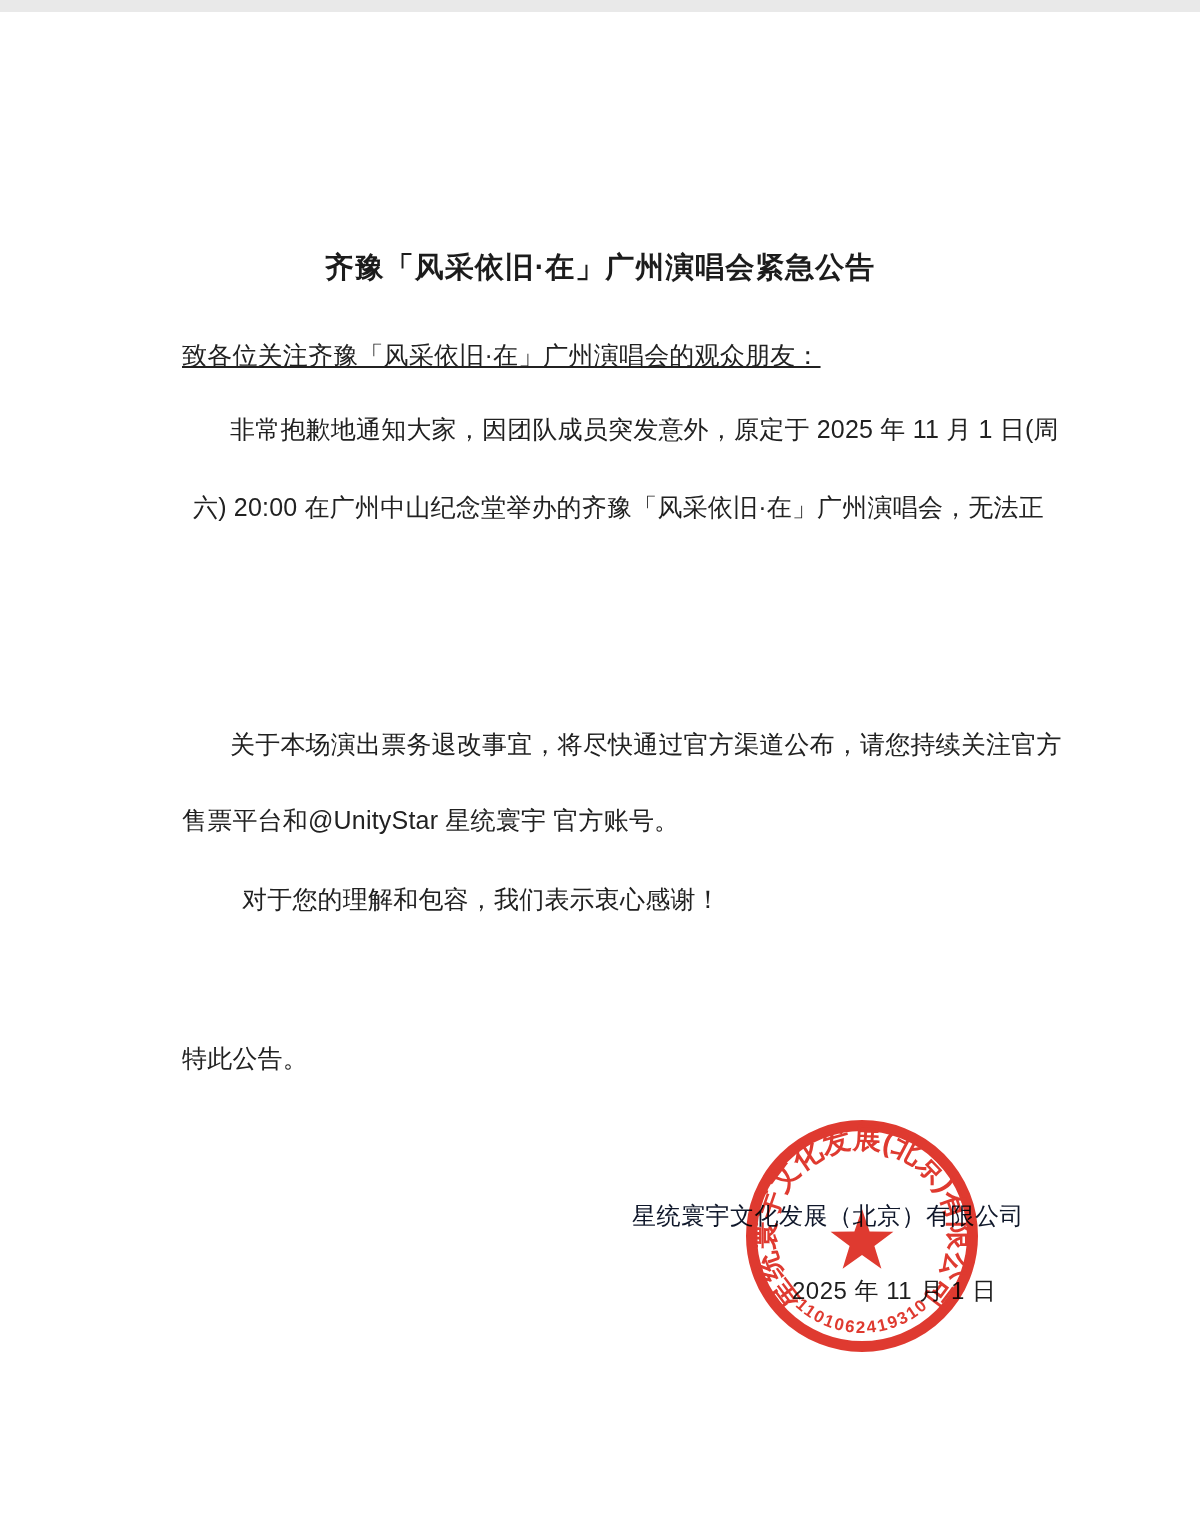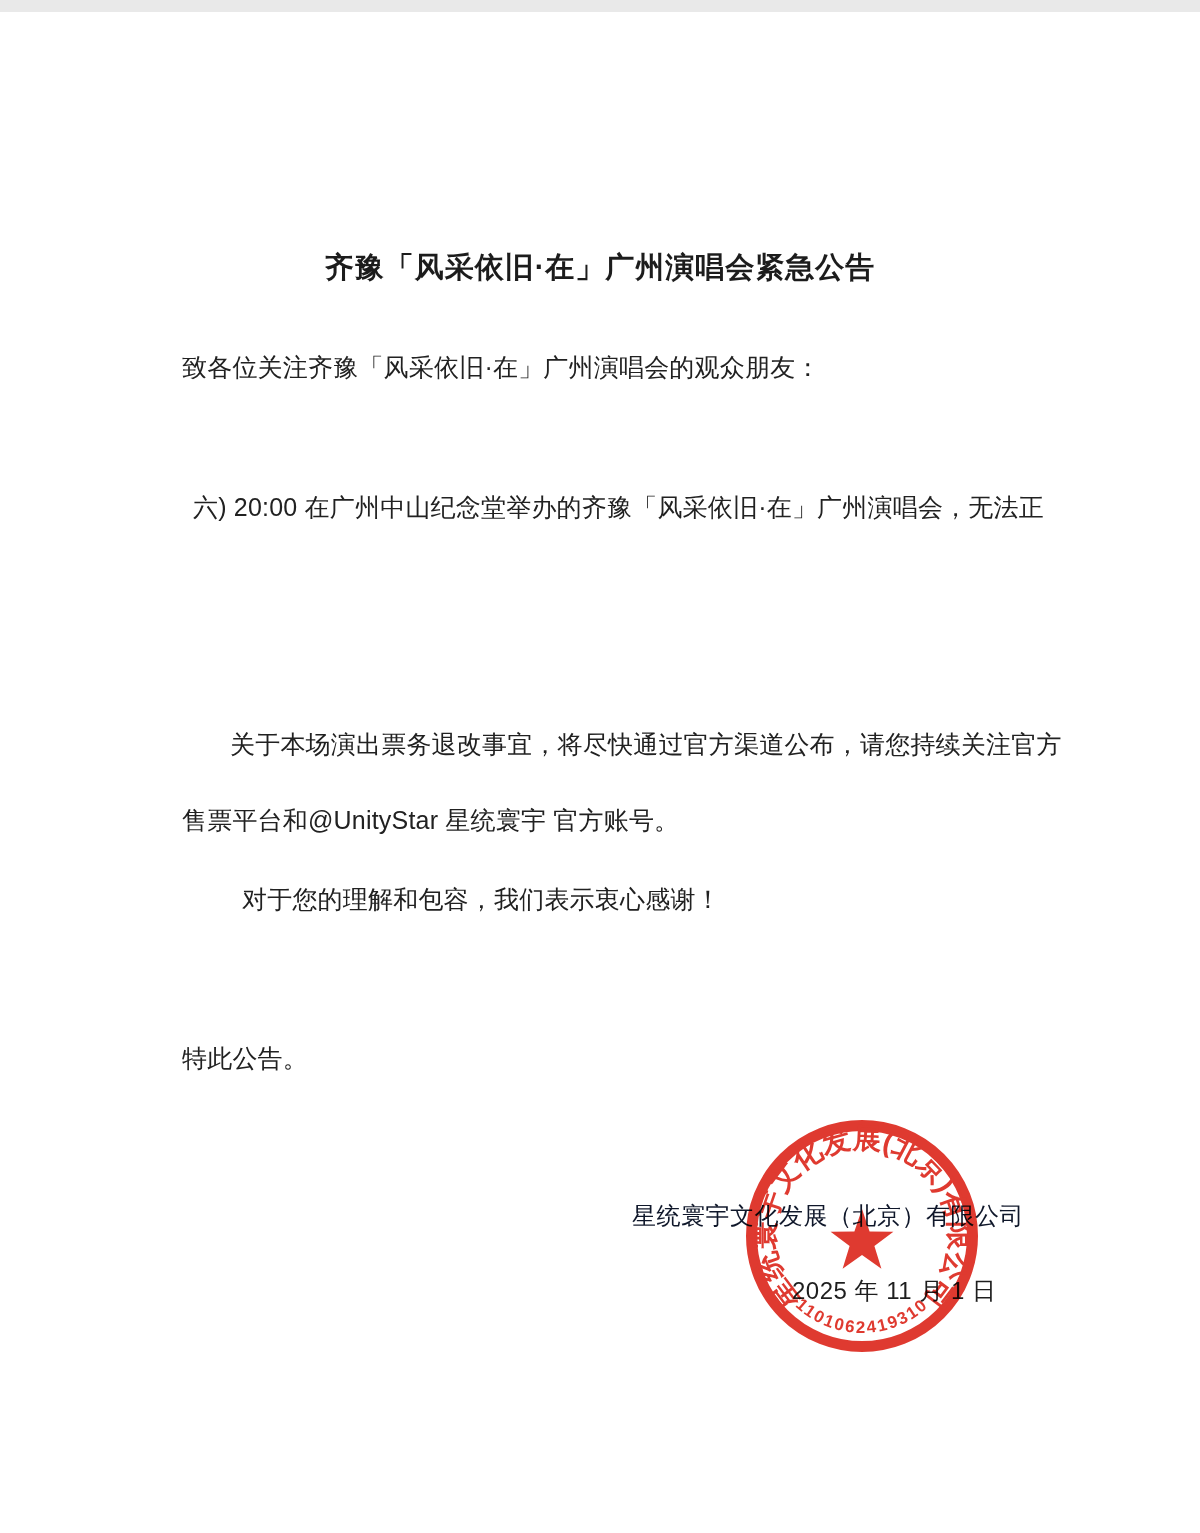--- a/index.html
+++ b/index.html
@@ -22,21 +22,21 @@
     color:#1c1c1c;
     white-space:nowrap;
   }
   .line{
     position:absolute;
     font-size:25px;
     line-height:30px;
     white-space:nowrap;
     letter-spacing:0.2px;
   }
-  .salutation{left:182px;top:340px;}
+  .salutation{left:182px;top:328px;text-decoration:underline;}
   .l0{left:230px;top:402px;}
   .l1{left:193px;top:480px;}
   .l2{left:182px;top:557px;}
   .l3{left:230px;top:637px;}
   .l4{left:230px;top:717px;}
   .l5{left:182px;top:793px;}
   .l6{left:242px;top:872px;}
   .closing{left:182px;top:1031px;}
   .company-line{
     position:absolute;
@@ -67,20 +67,21 @@
 </style>
 </head>
 <body>
 
 <div class="page">
 
   <div class="doc-title">齐豫「风采依旧·在」广州演唱会紧急公告</div>
 
   <div class="line salutation">致各位关注齐豫「风采依旧·在」广州演唱会的观众朋友：</div>
 
+  <div class="line l0">非常抱歉地通知大家，因团队成员突发意外，原定于 2025 年 11 月 1 日(周</div>
   <div class="line l1">六) 20:00 在广州中山纪念堂举办的齐豫「风采依旧·在」广州演唱会，无法正</div>
   <div class="line l4">关于本场演出票务退改事宜，将尽快通过官方渠道公布，请您持续关注官方</div>
   <div class="line l5">售票平台和@UnityStar 星统寰宇 官方账号。</div>
   <div class="line l6">对于您的理解和包容，我们表示衷心感谢！</div>
 
   <div class="line closing">特此公告。</div>
 
   <div class="company-line">星统寰宇文化发展（北京）有限公司</div>
 
   <div class="date-line">2025 年 11 月 1 日</div>

